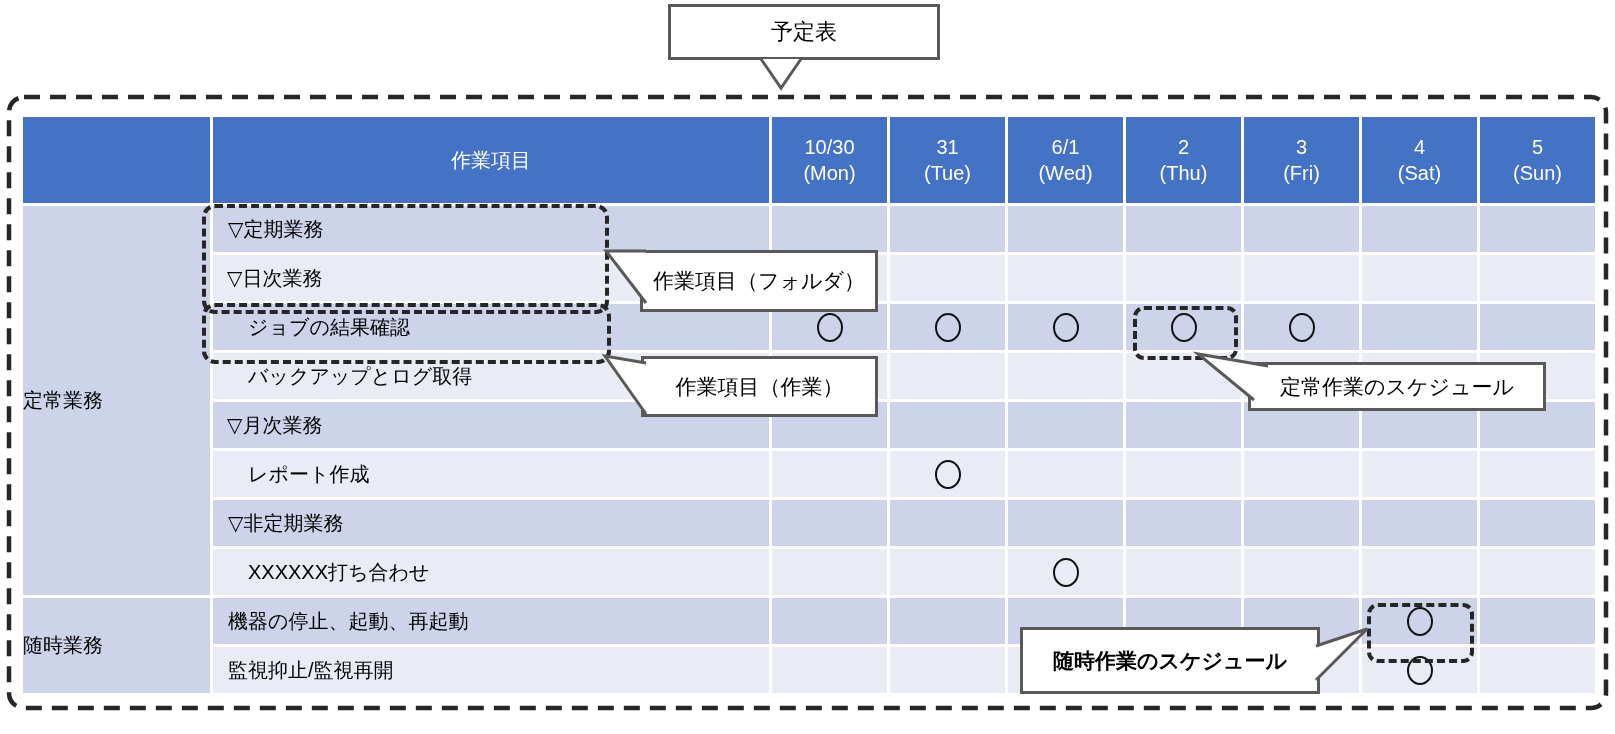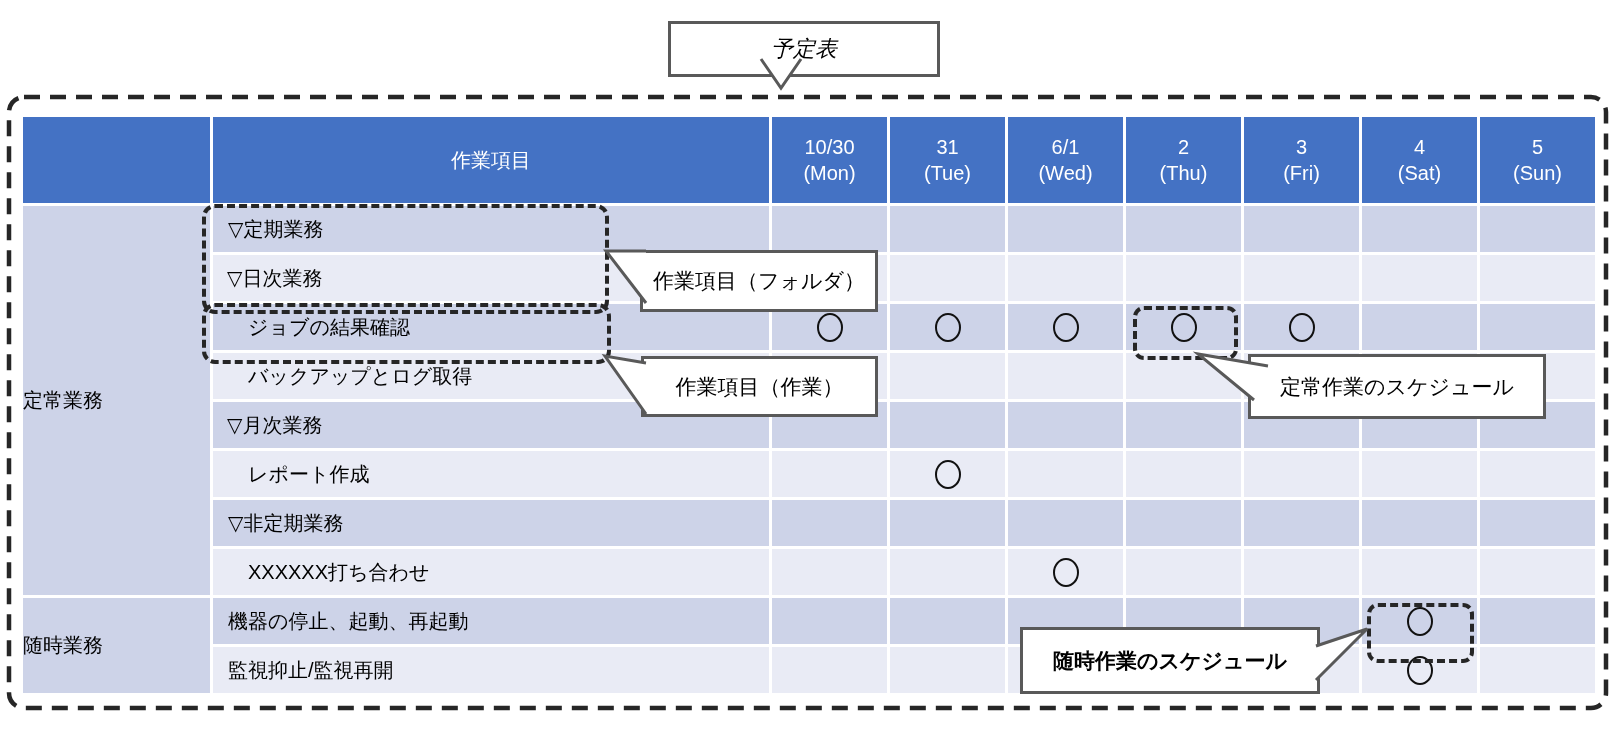--- a/index.html
+++ b/index.html
@@ -41,24 +41,24 @@
   .dash-box-task{left:202px;top:303px;width:401px;height:53px;}
   .dash-box-thu{left:1133px;top:306px;width:97px;height:46px;border-width:4px;border-radius:11px;}
   .dash-box-sat{left:1367px;top:603px;width:99px;height:52px;border-radius:11px;}
 
   
   .callout{
     position:absolute;background:#ffffff;border:3px solid #595959;z-index:20;
     display:flex;align-items:center;justify-content:center;
     font-size:21px;color:#000;text-align:center;box-sizing:border-box;
   }
-  .callout-title{left:668px;top:21px;width:272px;height:56px;font-size:22px;font-style:italic;}
+  .callout-title{left:668px;top:4px;width:272px;height:56px;font-size:22px;}
   .callout-folder{left:640px;top:250px;width:238px;height:62px;}
   .callout-task{left:641px;top:356px;width:237px;height:61px;}
-  .callout-regular{left:1248px;top:354px;width:298px;height:65px;}
+  .callout-regular{left:1248px;top:362px;width:298px;height:49px;}
   .callout-adhoc{left:1020px;top:627px;width:300px;height:67px;font-weight:bold;}
 </style>
 </head>
 <body>
 
 <div class="canvas">
 
   <svg class="layer layer-outline">
     <rect x="9" y="97" width="1597" height="611" rx="15" fill="none" stroke="#262626" stroke-width="4.5" stroke-dasharray="16 10"></rect>
   </svg>

